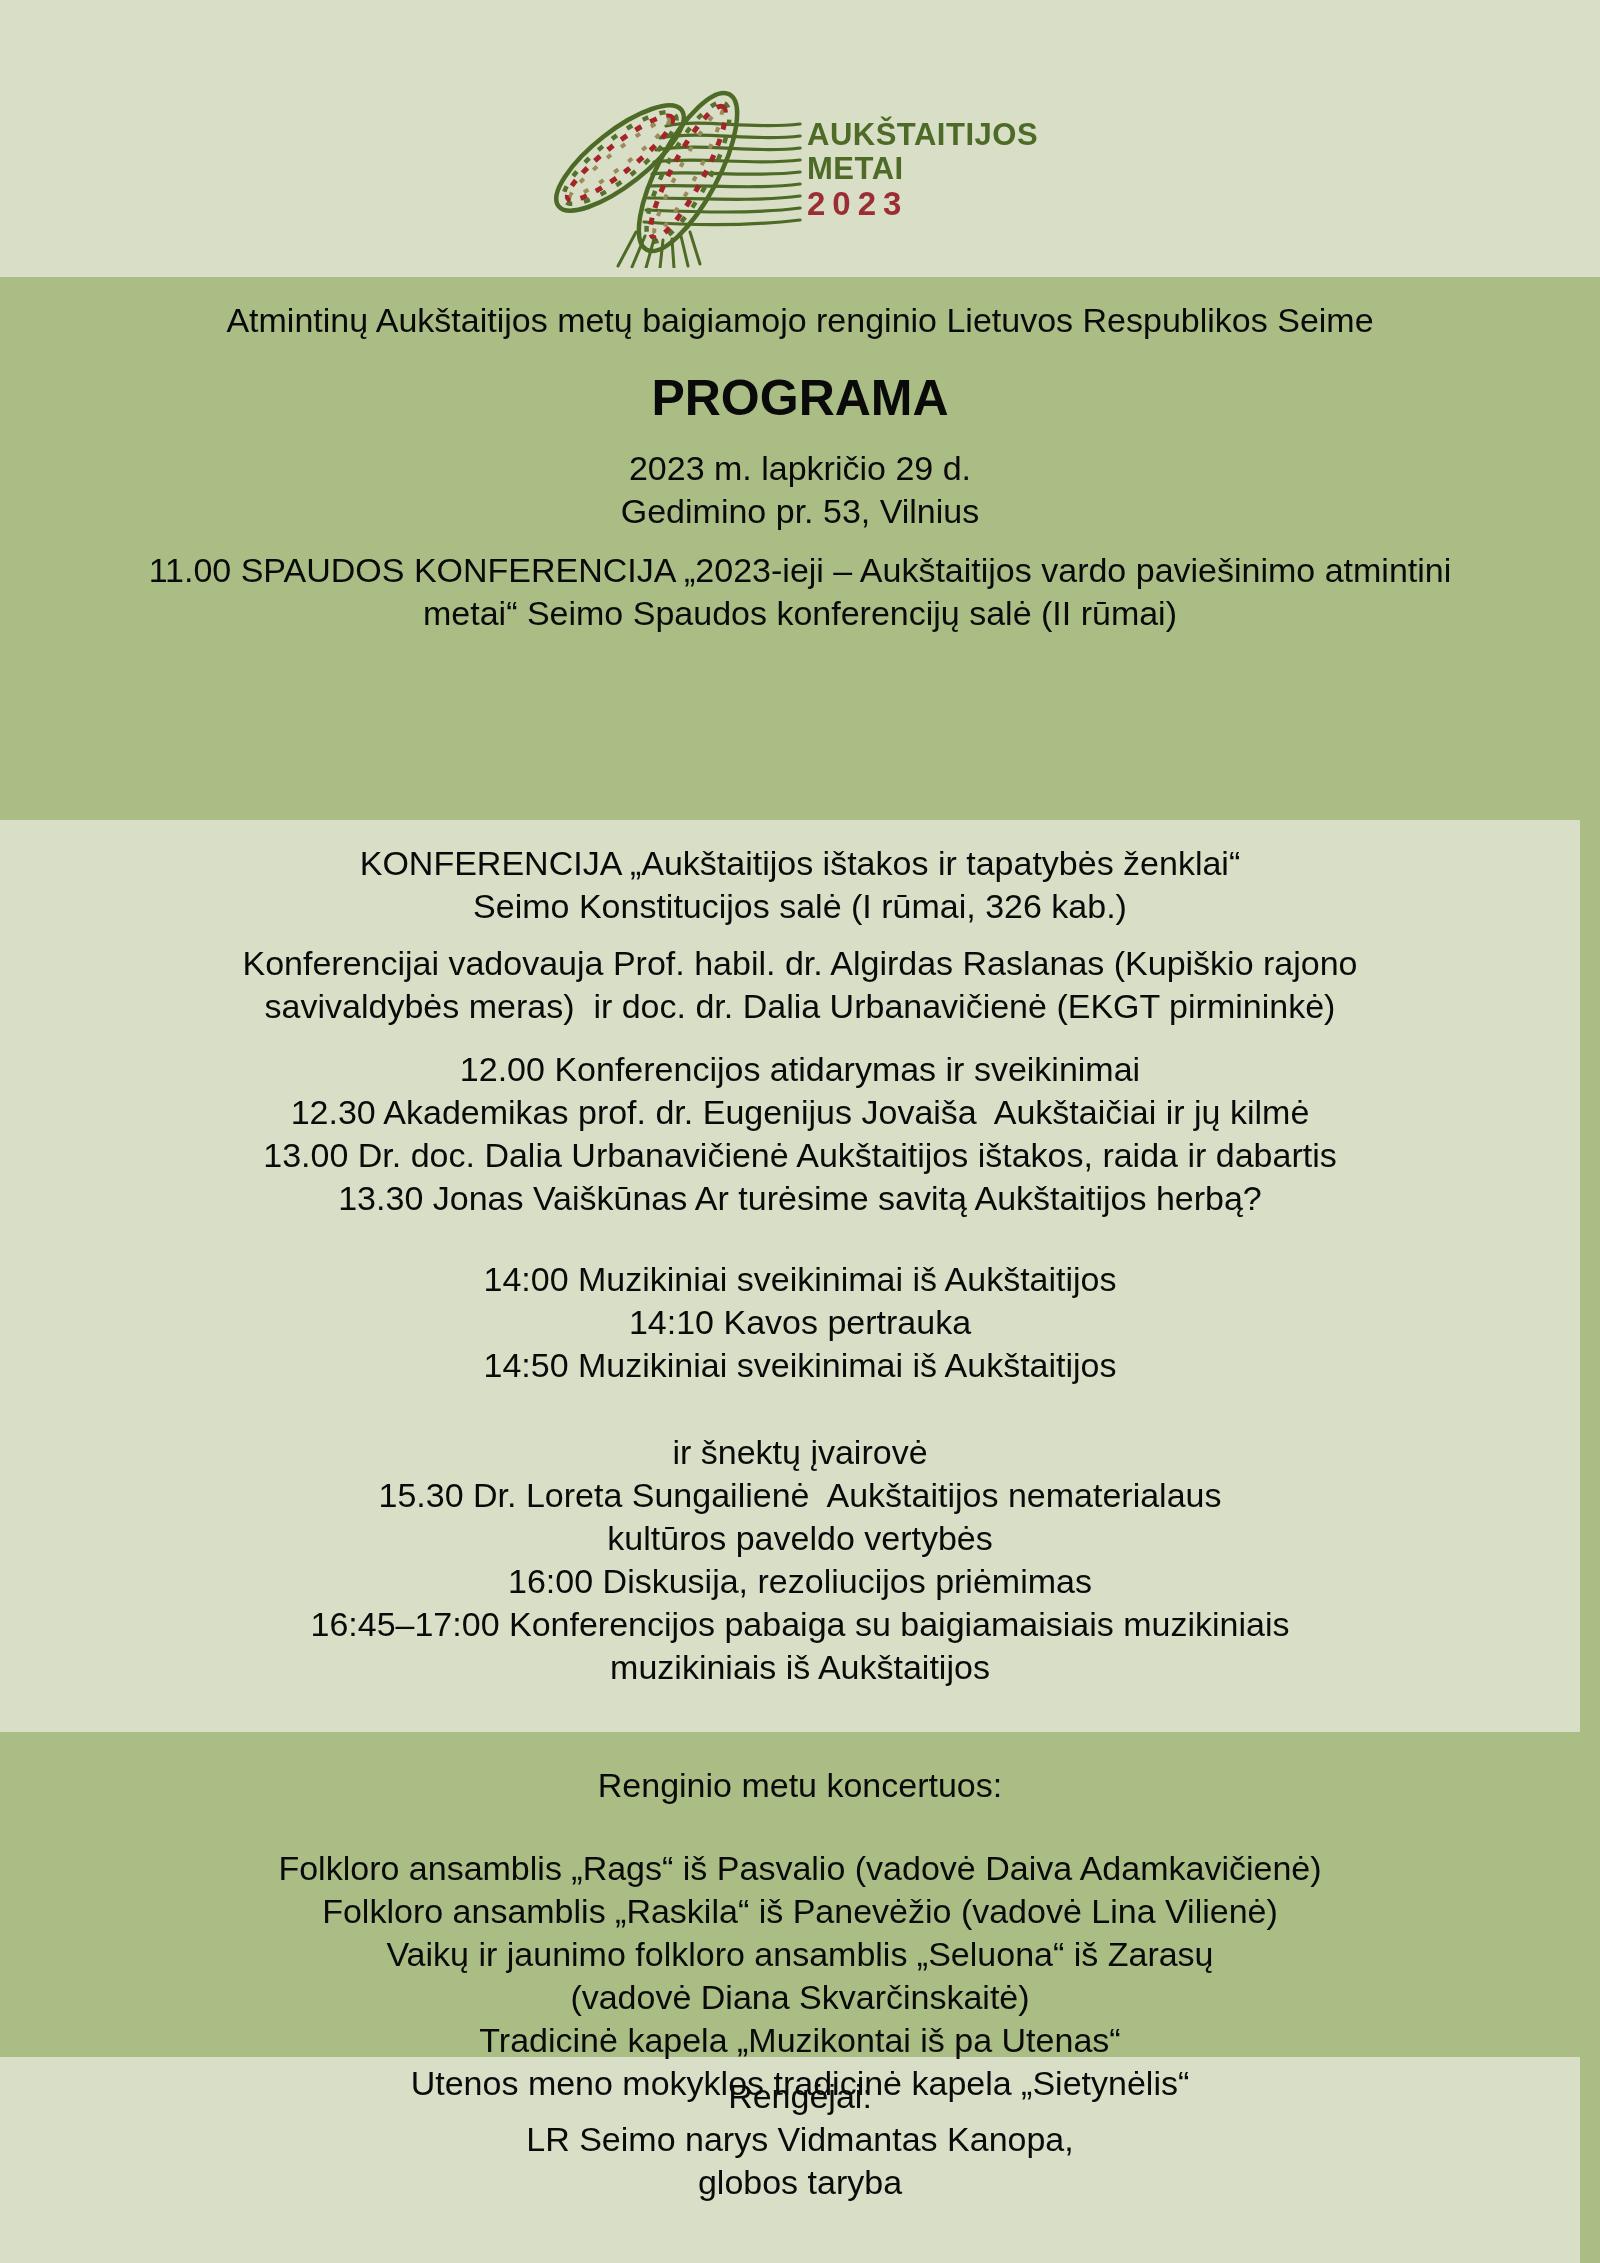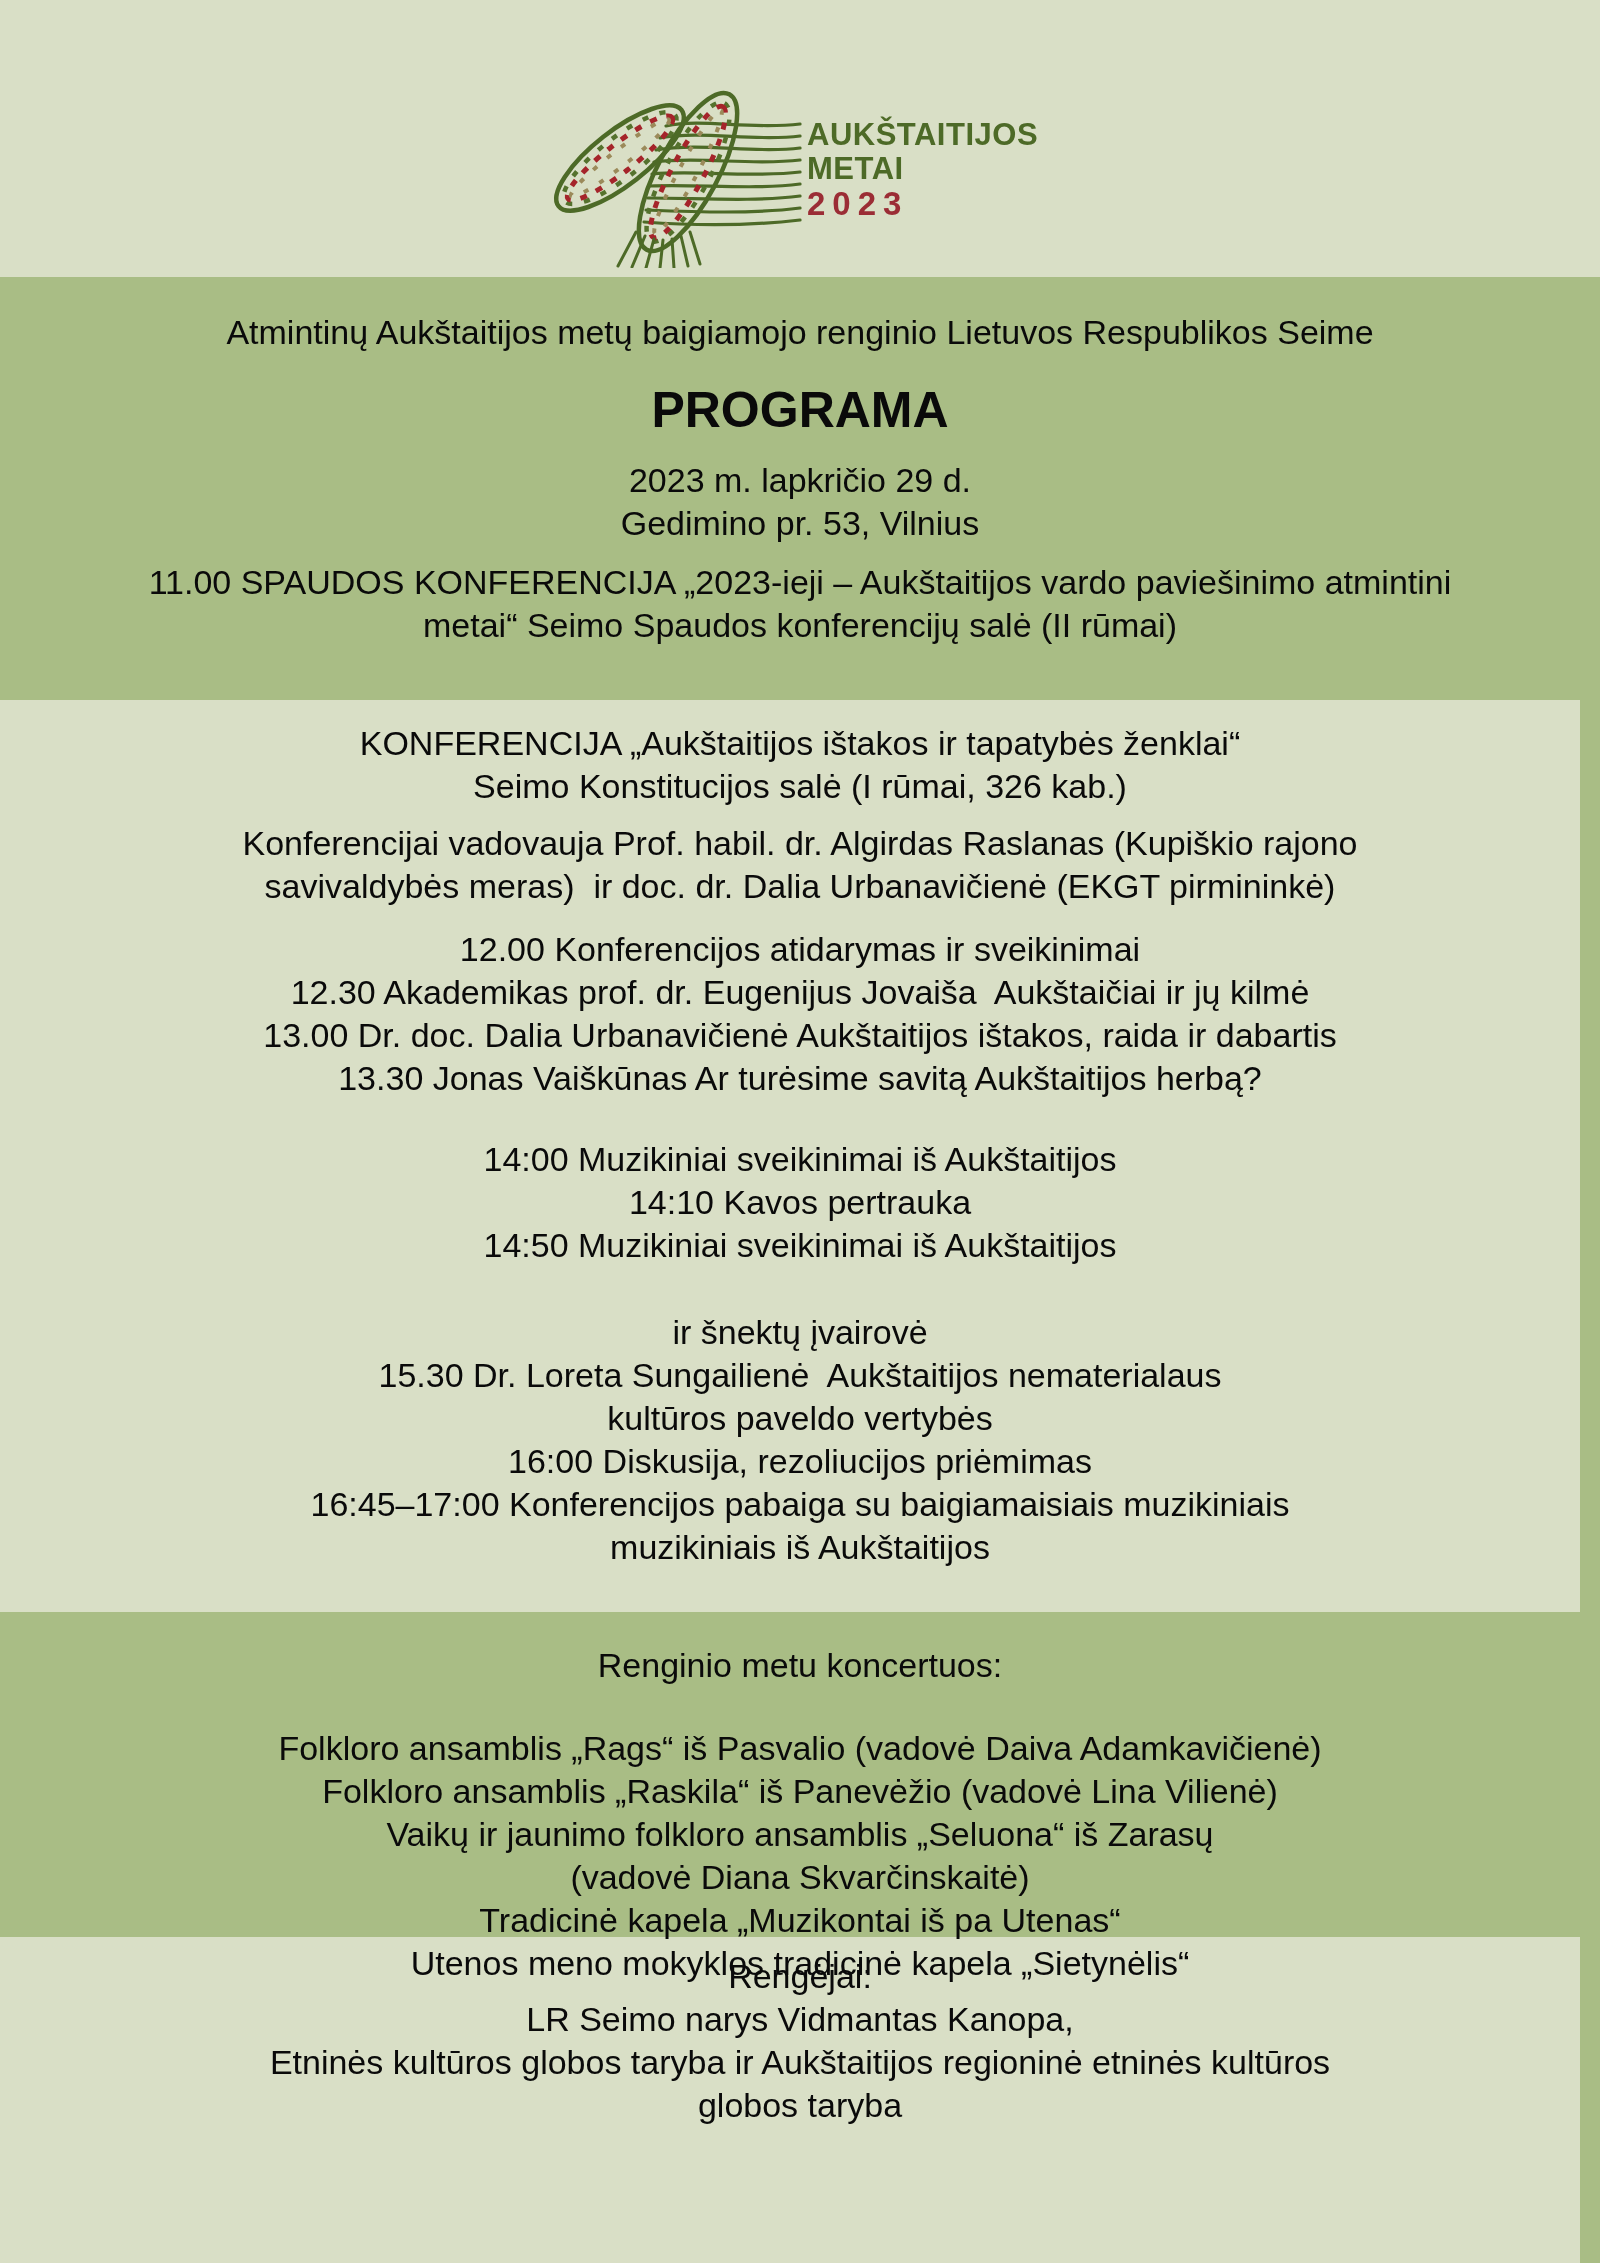--- a/index.html
+++ b/index.html
@@ -25,21 +25,21 @@
   .logo-line1,.logo-line2{font-weight:bold;font-size:31px;line-height:34px;color:var(--logo-green);letter-spacing:.5px}
   .logo-line3{font-weight:bold;font-size:33px;line-height:36px;color:var(--logo-red);letter-spacing:7px}
 
   
   .line{font-size:34px;line-height:43px;white-space:pre-wrap}
   .b,.line .b{font-weight:normal}
   section{text-align:center}
 
   
   .band{background:var(--band-green);width:100%}
-  .band1{height:423px;padding:34px 120px 0}
+  .band1{height:543px;padding:22px 120px 0}
   .band1 .intro{font-size:34px;line-height:43px}
   .band1 h1{font-size:50px;line-height:57px;font-weight:bold;margin-top:28px}
   .band1 .date-block{margin-top:20px}
   .band1 .press{margin-top:16px}
 
   
   .light{background:var(--light-bg);width:100%}
   .sec1{height:912px;padding:22px 110px 0}
   .blk-chair{margin-top:14px}
   .blk-schedule1{margin-top:20px}
@@ -169,19 +169,18 @@
         <div class="line"><span>(vadovė Diana Skvarčinskaitė)</span></div>
         <div class="line"><span>Tradicinė kapela </span><span class="b">„Muzikontai iš pa Utenas“</span></div>
         <div class="line"><span>Utenos meno mokyklos tradicinė kapela </span><span class="b">„Sietynėlis“</span></div>
       </div>
   </section>
 
   <section class="light sec2">
     <div class="blk-organizers">
         <div class="line"><span class="b">Rengėjai</span><span>:</span></div>
         <div class="line"><span>LR Seimo narys Vidmantas Kanopa,</span></div>
-        <div class="line"><span>Etninės kultūros globos taryba ir Aukštaitijos regioninė etninės kultūros</span></div>
         <div class="line"><span>globos taryba</span></div>
       </div>
   </section>
 
   <div class="right-strip"></div>
 </div>
 
 </body></html>

